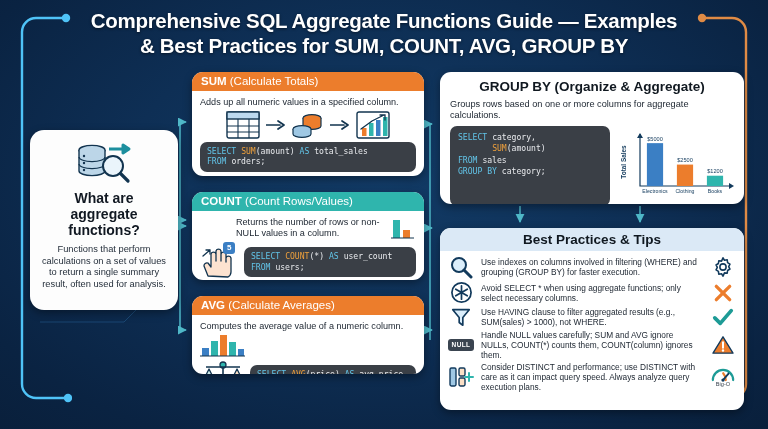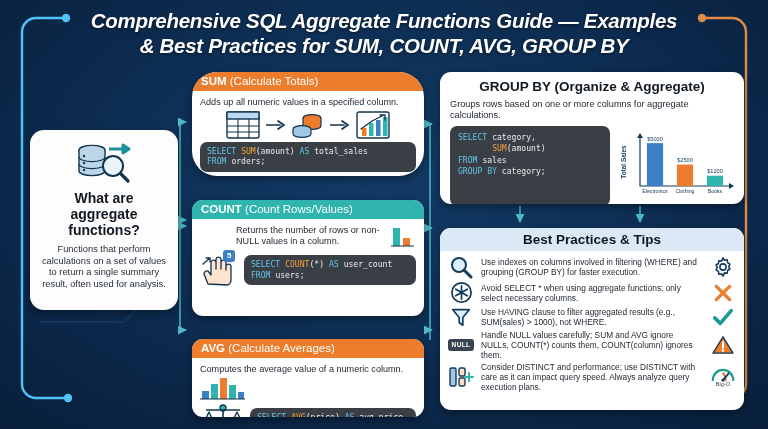--- a/index.html
+++ b/index.html
@@ -32,21 +32,20 @@
     text-align: center;
   }
   .title-line {
     color: #ffffff;
     font-weight: bold;
     font-size: 20.5px;
     line-height: 25px;
     letter-spacing: -0.3px;
     text-shadow: 0 1px 3px rgba(0,0,0,0.55);
     white-space: nowrap;
-    font-style: italic;
   }
 
   
   .card {
     position: absolute;
     background: #ffffff;
     border-radius: 11px;
     box-shadow: 0 3px 9px rgba(0,0,0,0.38);
     overflow: hidden;
   }
@@ -66,23 +65,23 @@
     font-size: 14px; font-weight: bold; color: #111822;
     text-align: center; line-height: 16px;
   }
   #def-card .def-body {
     margin-top: 6px;
     font-size: 9.3px; color: #26303c; text-align: center; line-height: 11.6px;
   }
 
   
   .fn-card { left: 192px; width: 232px; }
-  #sum-card   { top: 72px;  height: 104px; border-radius: 25px; }
-  #count-card { top: 200px; height: 116px; }
-  #avg-card   { top: 296px; height: 78px; margin-top: 43px; }
+  #sum-card   { top: 72px;  height: 104px; }
+  #count-card { top: 192px; height: 88px; }
+  #avg-card   { top: 296px; height: 78px; }
 
   .fn-head {
     height: 19px; line-height: 19px;
     padding: 0 0 0 9px;
     color: #ffffff; font-size: 11.5px;
     white-space: nowrap;
   }
   .fn-head b { font-weight: bold; }
   .fn-head span { font-weight: normal; }
   .fn-body { padding: 6px 8px 0 8px; position: relative; }

